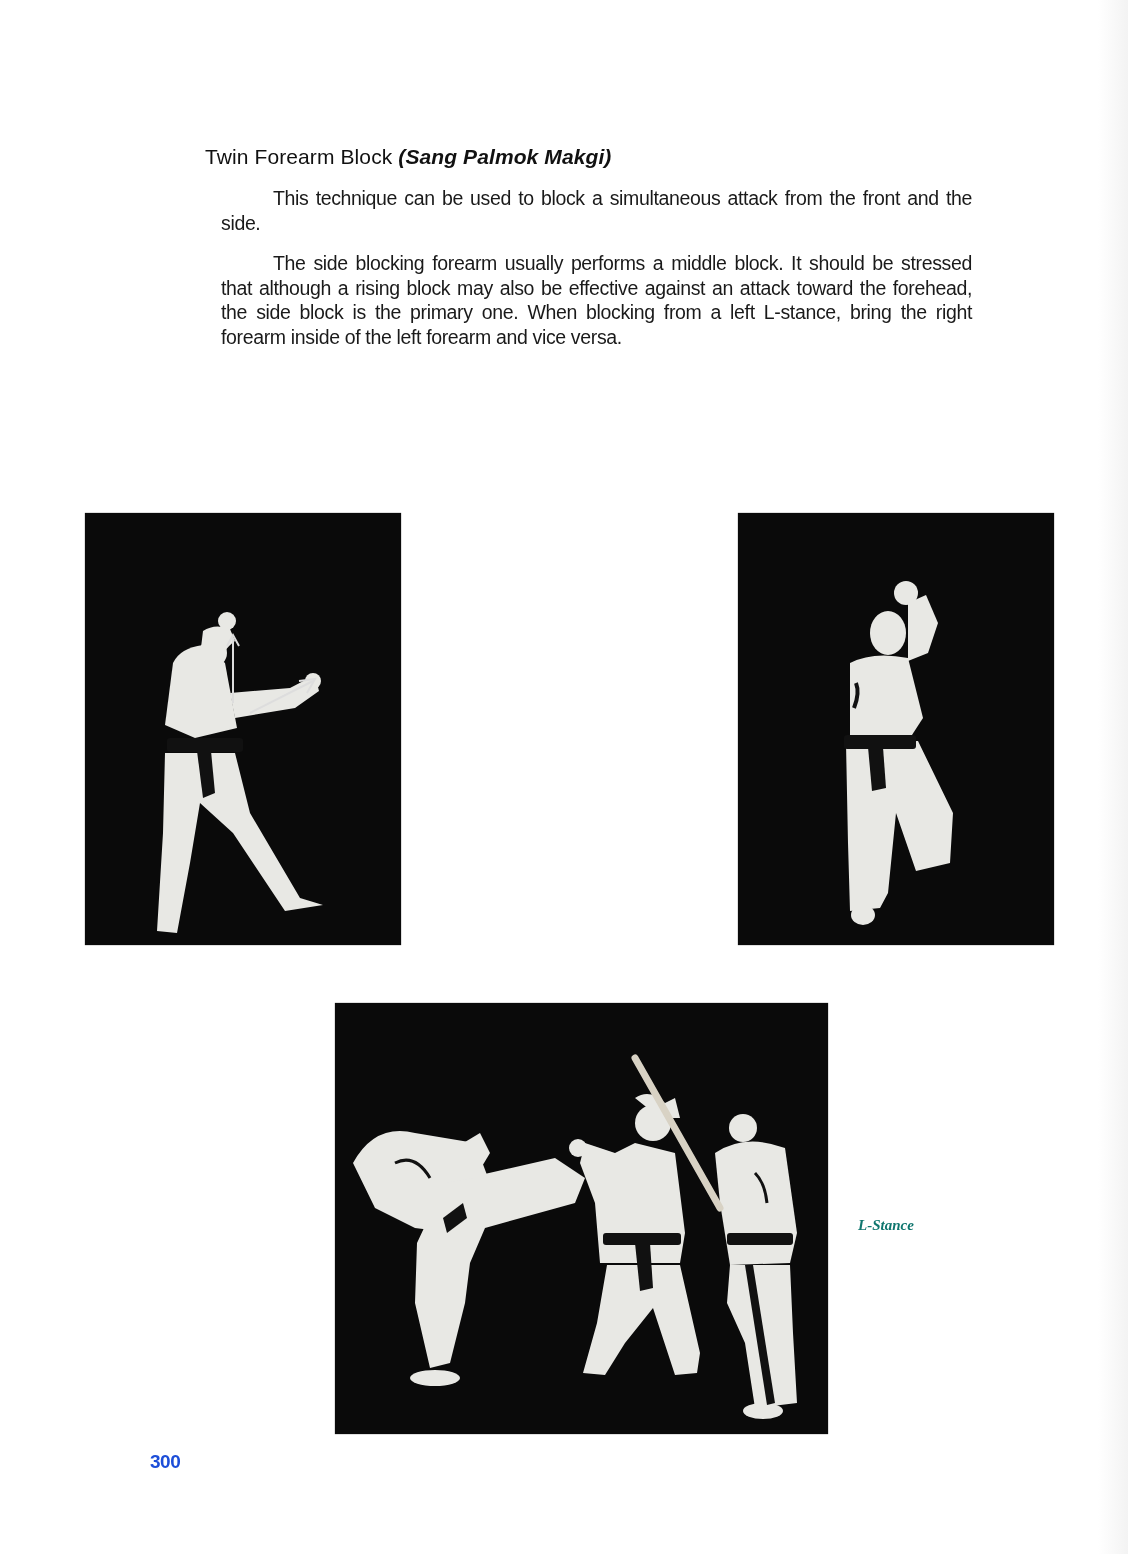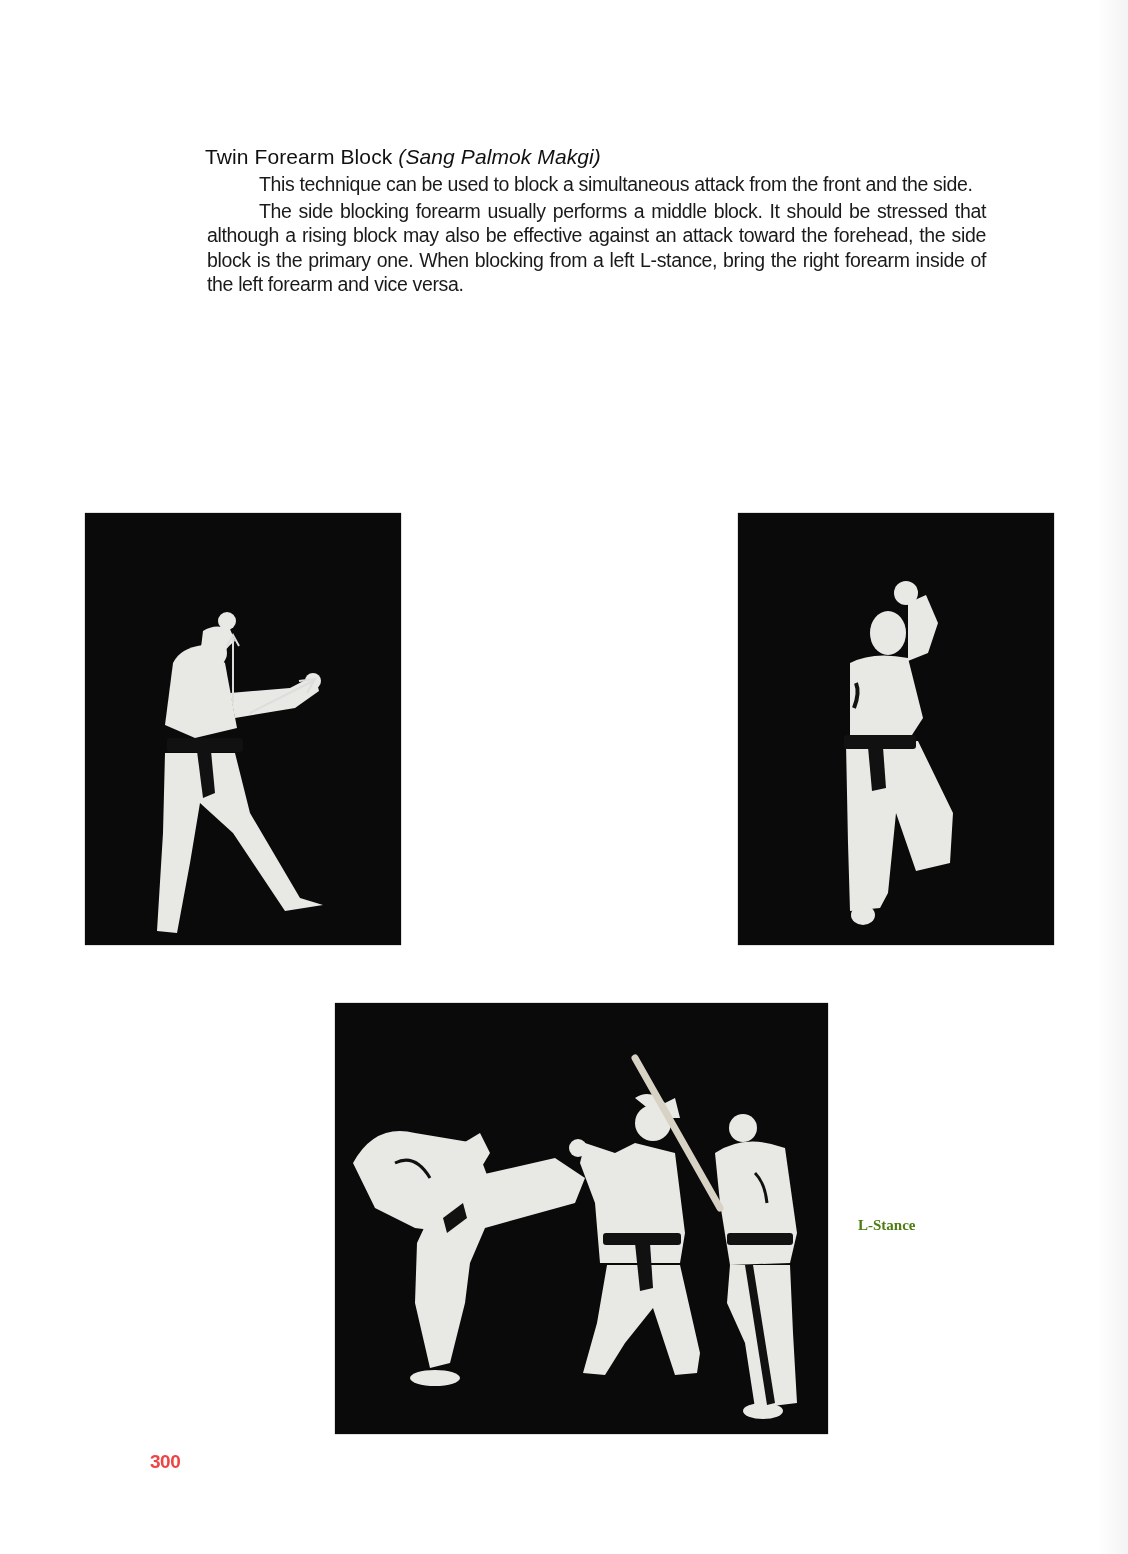--- a/index.html
+++ b/index.html
@@ -13,41 +13,41 @@
     background: linear-gradient(to right, rgba(255,255,255,0), rgba(235,235,235,0.6));
   }
   .text-block {
     position: absolute; left: 205px; top: 144px; width: 783px;
   }
   .heading {
     font-size: 21px; line-height: 26px; margin: 0; color: #111;
     font-stretch: condensed; letter-spacing: 0.1px;
   }
   .heading .title { font-weight: normal; }
-  .heading .subtitle { font-style: italic; font-weight: normal; }
+  .heading .subtitle { font-style: italic; font-weight: bold; }
   .para {
-    font-size: 19.5px; line-height: 24.5px; margin: 2px; text-align: justify;
+    font-size: 19.5px; line-height: 24.5px; margin: 16px; text-align: justify;
     text-indent: 52px; letter-spacing: -0.35px; color: #1a1a1a;
   }
   .photo {
     position: absolute; background: #0a0a0a; overflow: hidden;
     box-shadow: 0 0 1px #444;
   }
   .photo svg { width: 100%; height: 100%; display: block; }
   #photo-1 { left: 85px; top: 513px; width: 316px; height: 432px; }
   #photo-2 { left: 738px; top: 513px; width: 316px; height: 432px; }
   #photo-3 { left: 335px; top: 1003px; width: 493px; height: 431px; }
   .caption {
     position: absolute; left: 858px; top: 1217px;
     font-family: "Liberation Serif", "DejaVu Serif", serif;
-    font-weight: bold; font-size: 15px; color: #4d7c0f;
+    font-weight: bold; font-size: 15px; color: #0f766e; font-style: italic;
   }
   .page-number {
     position: absolute; left: 150px; top: 1451px;
-    font-weight: bold; font-size: 19px; color: #ef4444; letter-spacing: -0.5px;
+    font-weight: bold; font-size: 19px; color: #1d4ed8; letter-spacing: -0.5px;
   }
 </style>
 </head>
 <body>
 
 <div class="page-edge"></div>
 
 <div class="text-block">
   <h2 class="heading">
     <span class="title">Twin Forearm Block</span>

